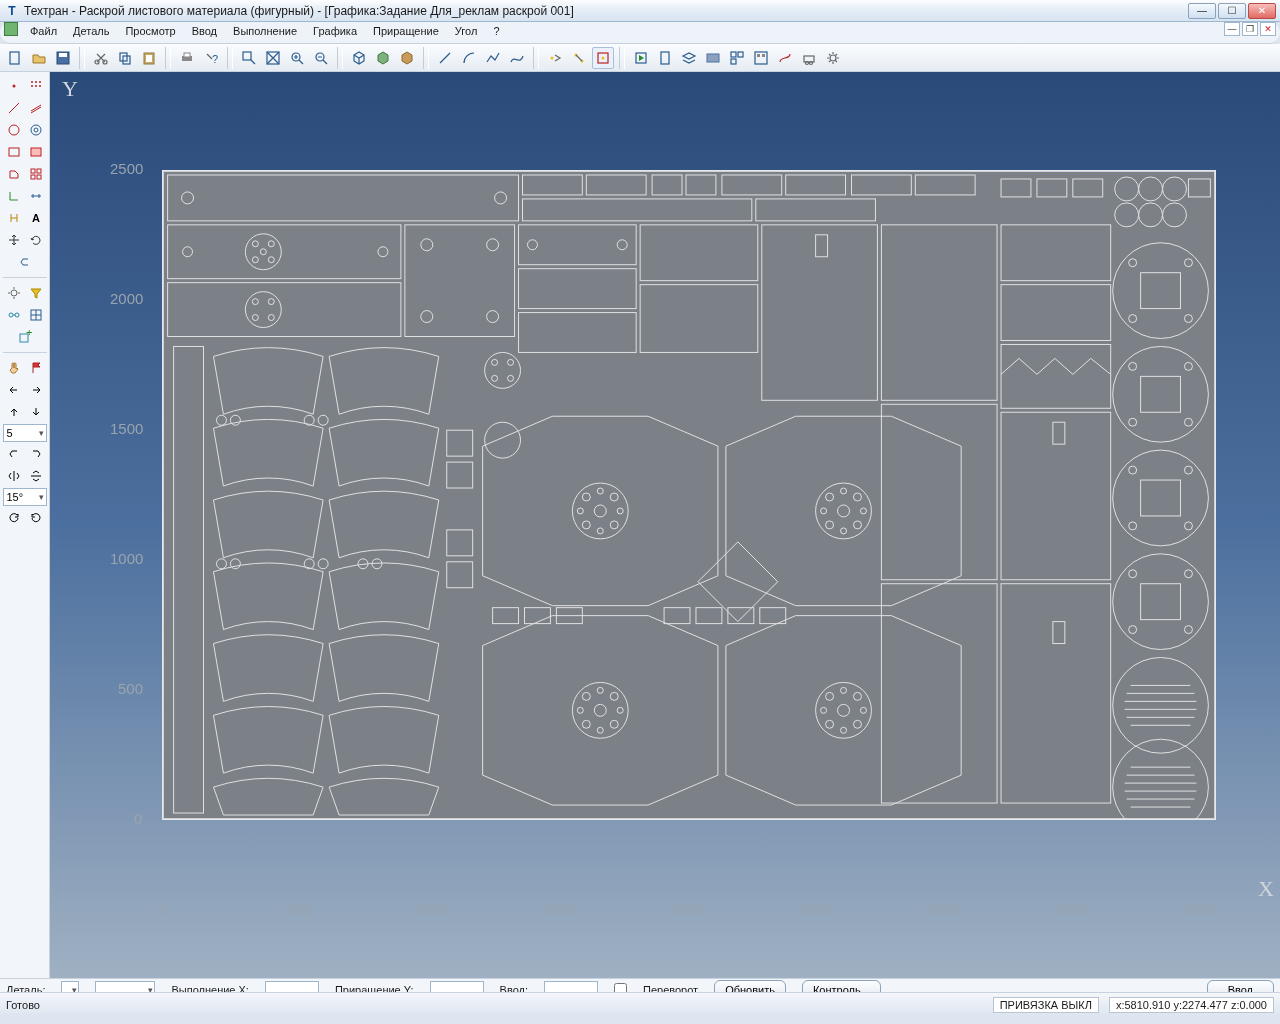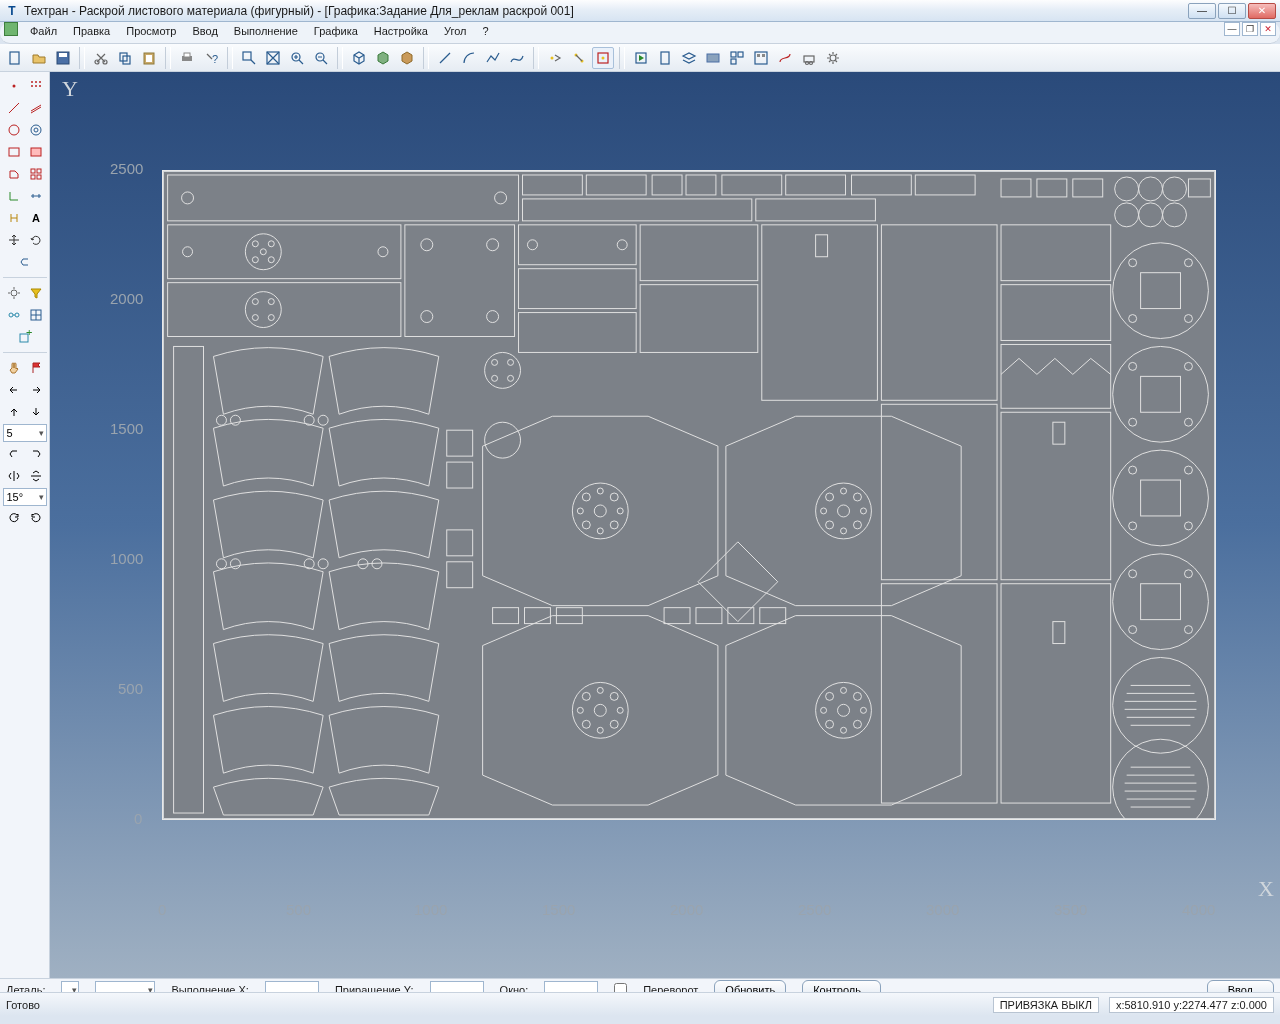--- a/index.html
+++ b/index.html
@@ -56,26 +56,26 @@
   <div class="winbtns">
     <div class="winbtn">—</div>
     <div class="winbtn">☐</div>
     <div class="winbtn close">✕</div>
   </div>
 </div>
 
 <div class="menubar">
   <span class="menu-doc-icon"></span>
   <span class="mi">Файл</span>
-  <span class="mi">Правка</span>
+  <span class="mi">Деталь</span>
   <span class="mi">Просмотр</span>
   <span class="mi">Ввод</span>
   <span class="mi">Выполнение</span>
   <span class="mi">Графика</span>
-  <span class="mi">Настройка</span>
+  <span class="mi">Приращение</span>
   <span class="mi">Угол</span>
   <span class="mi">?</span>
   <div class="docctl">
     <div class="db">—</div>
     <div class="db">❐</div>
     <div class="db close">✕</div>
   </div>
 </div>
 
 <div class="toolbar">
@@ -702,21 +702,21 @@
 </div>
 
 <div class="bottombar">
   <label>Деталь:</label>
   <div class="bb-combo" style="width:18px"></div>
   <div class="bb-combo"></div>
   <label>Выполнение X:</label>
   <input class="bb-field" style="width: 54px;">
   <label>Приращение Y:</label>
   <input class="bb-field" style="width: 54px;">
-  <label>Окно:</label>
+  <label>Ввод:</label>
   <input class="bb-field" style="width: 54px;">
   <input type="checkbox" style="">
   <label>Переворот</label>
   <button class="bb-btn">Обновить</button>
   <button class="bb-btn">Контроль...</button>
   <div style="flex:1"></div>
   <button class="bb-btn" style="padding:0 20px">Ввод</button>
 </div>
 
 <div class="statusbar">

